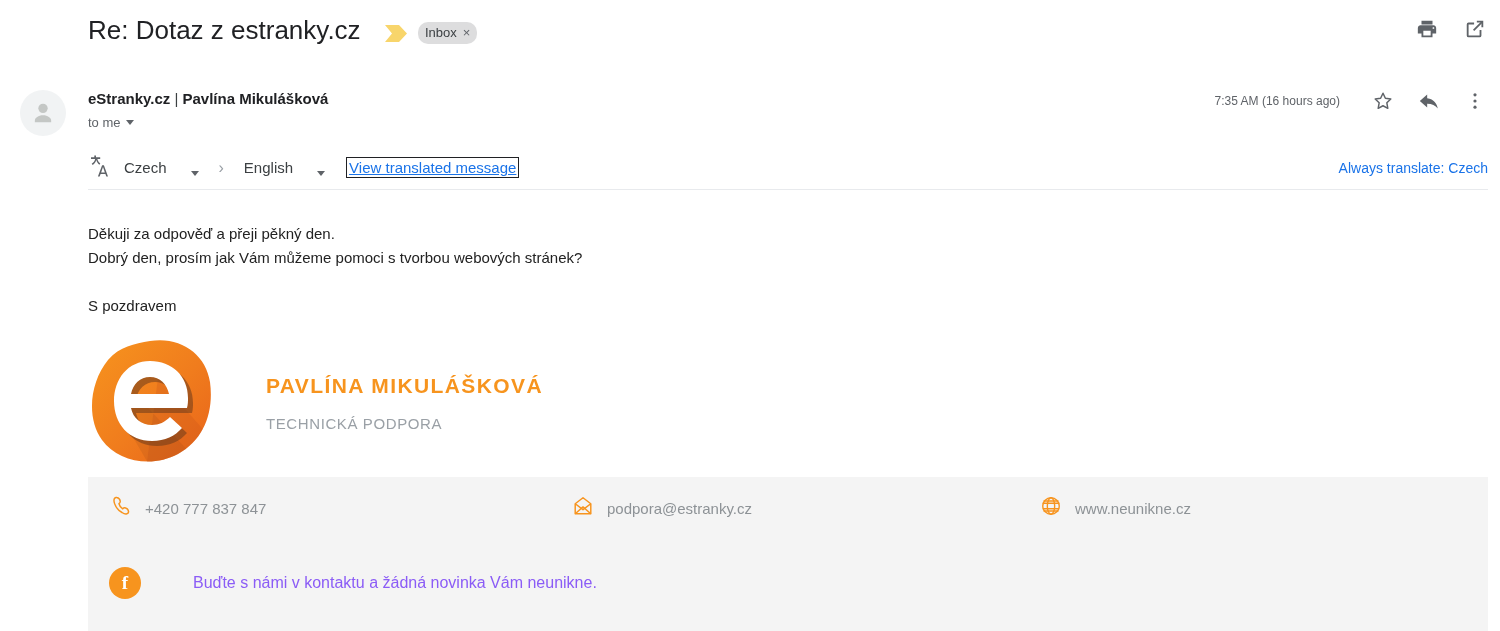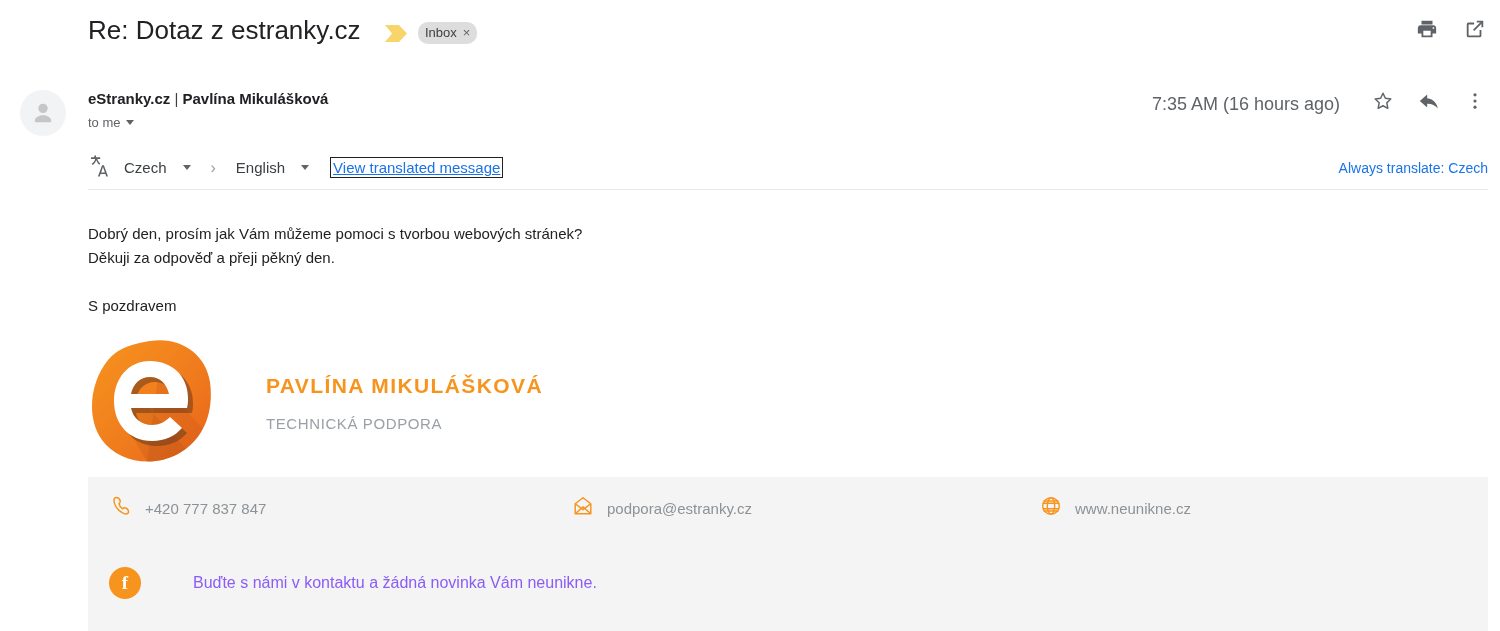--- a/index.html
+++ b/index.html
@@ -51,33 +51,33 @@
     font-size:15px; font-weight:bold; color:#202124; white-space:nowrap;
   }
   .sender-name .sep { font-weight: 400; color:#3c4043; }
   .to-me {
     position:absolute; left:88px; top:43px;
     font-size:13px; color:#5f6368; display:flex; align-items:center; gap:5px;
   }
   .caret { width:0;height:0;border-left:4px solid transparent;border-right:4px solid transparent;border-top:5px solid #5f6368; display:inline-block; }
   .msg-time {
     position:absolute; right:160px; top:22px;
-    font-size:18px; color:#5f6368; white-space:nowrap;
+    font-size:12px; color:#5f6368; white-space:nowrap;
   }
   .msg-actions { position:absolute; right:14px; top:18px; display:flex; gap:24px; align-items:center; }
   .ma { width:22px; height:22px; color:#5f6368; cursor:pointer; }
 
   
   .translate-bar {
     position:absolute; left:88px; top:146px; width:1400px; height:44px;
     border-bottom:1px solid #e8eaed; display:flex; align-items:center;
   }
   .tb-icon { width:24px; height:24px; color:#5f6368; margin-right:12px; }
   .tb-lang {
-    font-size:15px; color:#3c4043; display:flex; align-items:center; gap:16px;
+    font-size:15px; color:#3c4043; display:flex; align-items:flex-end; gap:24px;
     cursor:pointer; white-space:nowrap;
   }
   .tb-arrow { margin:0 20px; color:#9aa0a6; font-size:16px; }
   .tb-link {
     margin-left:22px; font-size:15px; color:#1a73e8;
     text-decoration: underline; cursor:pointer;
     outline:1px solid #202124; padding:1px 2px;
   }
   .tb-right {
     margin-left:auto; font-size:14px; color:#1a73e8; cursor:pointer; white-space:nowrap;
@@ -225,22 +225,22 @@
       <span>English</span>
       <span class="caret"></span>
     </span>
 
     <span class="tb-link">View translated message</span>
 
     <span class="tb-right">Always translate: Czech</span>
   </div>
 
   <div class="body-text">
+    <p>Děkuji za odpověď a přeji pěkný den.</p>
     <p>Dobrý den, prosím jak Vám můžeme pomoci s tvorbou webových stránek?</p>
-    <p>Děkuji za odpověď a přeji pěkný den.</p>
     <div class="body-gap"></div>
     <p>S pozdravem</p>
   </div>
 
   <div class="signature">
     <div class="sig-top">
       <span>
         <svg class="sig-logo" viewBox="0 0 126 125" aria-hidden="true">
           <defs>
             <linearGradient id="blobGrad" x1="0" y1="0" x2="1" y2="1">

